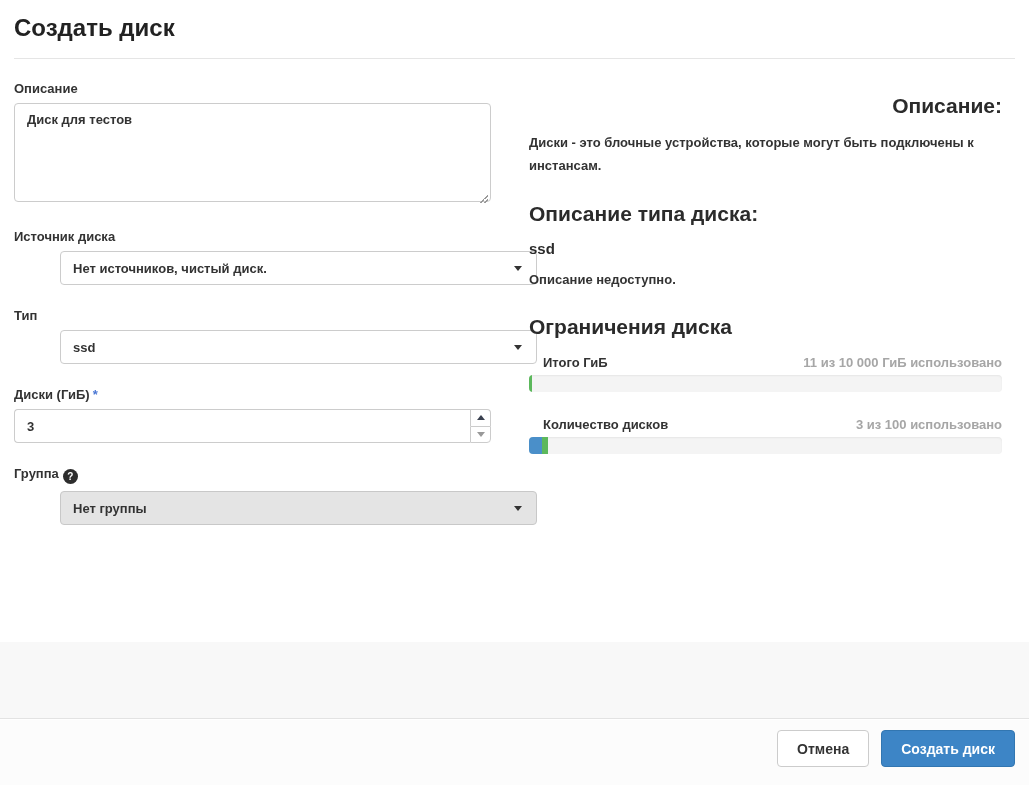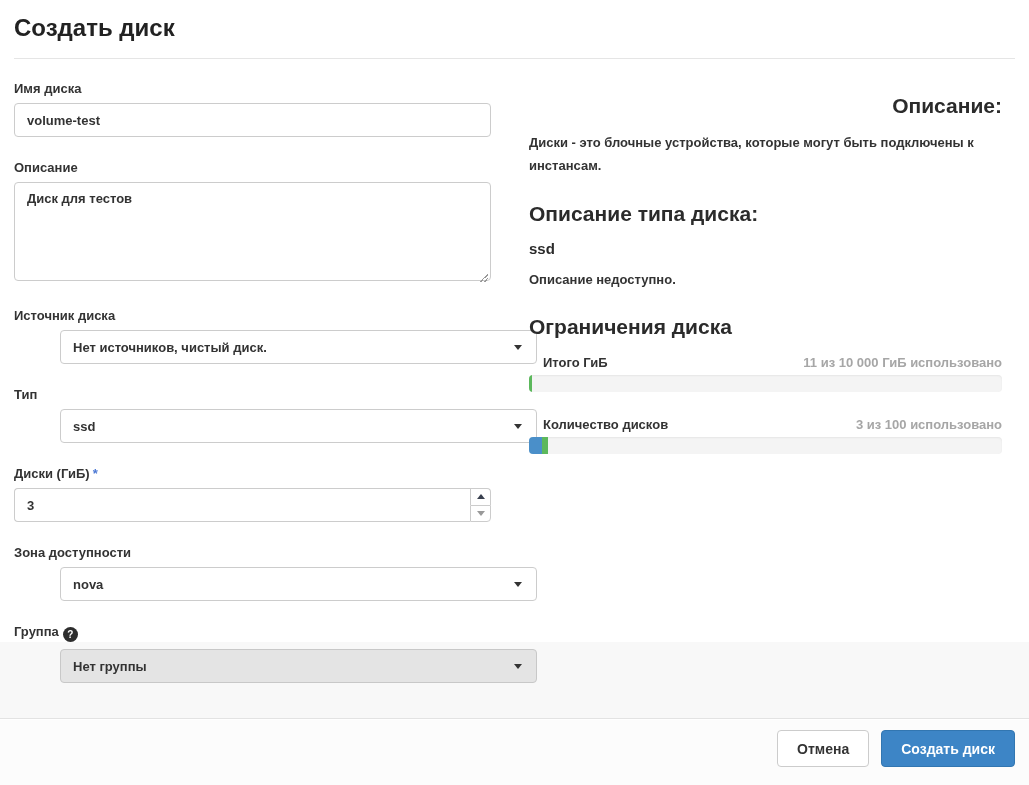--- a/index.html
+++ b/index.html
@@ -107,24 +107,20 @@
 
   <div class="header">
     <div class="title">Создать диск</div>
     <div class="header-divider"></div>
   </div>
 
   <div class="body">
 
     <div class="col-left">
 
-      <div class="form-group">
-        <label class="ctrl-label">Имя диска</label>
-        <input class="text-input" type="text" value="volume-test" style="">
-      </div>
 
       <div class="form-group">
         <label class="ctrl-label">Описание</label>
         <div class="textarea-wrap">
           <textarea class="textarea" style="">Диск для тестов</textarea>
           <span class="resize-grip"></span>
         </div>
       </div>
 
       <div class="form-group">
@@ -151,27 +147,20 @@
             <div class="spin up">
                 <span class="tri-up"></span>
               </div>
             <div class="spin down">
                 <span class="tri-down"></span>
               </div>
           </div>
         </div>
       </div>
 
-      <div class="form-group">
-        <label class="ctrl-label">Зона доступности</label>
-        <div class="fake-select">
-          <span>nova</span>
-          <span class="caret"></span>
-        </div>
-      </div>
 
       <div class="form-group">
         <label class="ctrl-label"><span>Группа</span><span class="help-icon">?</span></label>
         <div class="fake-select disabled">
           <span>Нет группы</span>
           <span class="caret"></span>
         </div>
       </div>
     </div>
 

